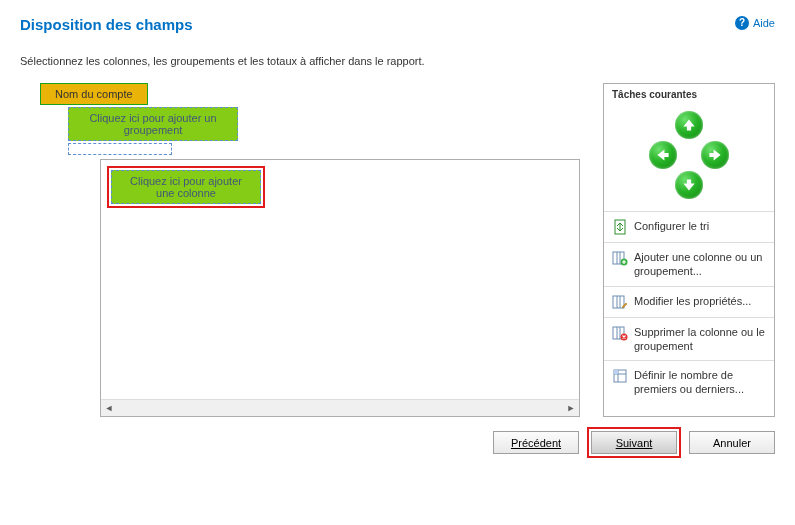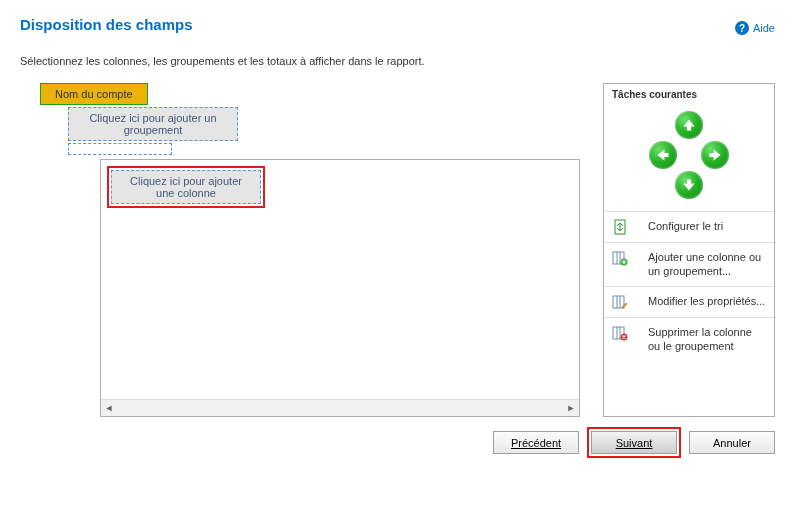--- a/index.html
+++ b/index.html
@@ -5,21 +5,21 @@
   * { box-sizing: border-box; }
   body {
     font-family: "Segoe UI", Tahoma, Arial, sans-serif;
     font-size: 11px;
     margin: 0;
     padding: 10px 20px;
     color: #333;
     width: 795px;
     height: 525px;
   }
-  .header-row { display: flex; justify-content: space-between; align-items: flex-end; }
+  .header-row { display: flex; justify-content: space-between; align-items: center; }
   .page-title { color: #0072c6; font-size: 15px; font-weight: 600; margin: 6px 0 2px 0; }
   .instruction { margin: 20px 0 16px 0; font-size: 11px; }
   .help-link { color: #0072c6; font-size: 11px; display: flex; align-items: center; gap: 4px; cursor: pointer; }
   .help-icon {
     width: 14px; height: 14px; border-radius: 50%;
     background: #0072c6; color: #fff; font-size: 10px; font-weight: bold;
     display: inline-flex; align-items: center; justify-content: center;
   }
   .main-flex { display: flex; gap: 6px; }
   .left-col { flex: 1; }
@@ -28,21 +28,21 @@
     border: 1.5px solid #1aa31a;
     padding: 4px 14px;
     background: #eab308;
     display: inline-block;
     font-size: 11px;
     margin-left: 20px;
     margin-bottom: 2px;
   }
   .dashed-box {
     border: 1px dashed #5b8fcf;
-    background: #e5e5e5;
+    background: #84cc16;
     color: #44577a;
     font-size: 11px;
     text-align: center;
     padding: 4px 8px;
   }
   .grouping-add { width: 170px; margin-left: 48px; }
   .grouping-narrow { width: 104px; height: 12px; margin-left: 48px; margin-top: 2px; background: #fff; border: 1px dashed #5b8fcf; }
   .report-area {
     border: 1px solid #adadad;
     width: 480px;
@@ -75,21 +75,21 @@
     background: radial-gradient(circle at 35% 30%, #6de06d 0%, #27b327 45%, #0d860d 100%);
     display:flex; align-items:center; justify-content:center;
     cursor: pointer;
     box-shadow: inset 0 0 3px rgba(255,255,255,0.6);
   }
   .arrow-btn svg { width:14px; height:14px; }
   .task-item {
     padding: 7px 8px 7px 8px;
     border-bottom: 1px solid #ddd;
     font-size: 11px;
-    display:flex; align-items:flex-start; gap:20px;
+    display:flex; align-items:flex-start; gap:6px;
     cursor: pointer;
   }
   .task-item:last-child { border-bottom: none; }
   .task-icon { width:16px; height:16px; flex-shrink:0; display:flex; align-items:center; justify-content:center; }
   .task-text { line-height: 1.3; }
   .footer-row {
     margin-top: 10px;
     display:flex; justify-content:flex-end; gap:8px; align-items:center;
   }
   .win-btn {
@@ -207,20 +207,31 @@
             <rect x="1" y="2" width="11" height="12" fill="#fff" stroke="#6f8db3"></rect>
             <line x1="5" y1="2" x2="5" y2="14" stroke="#6f8db3"></line>
             <line x1="8" y1="2" x2="8" y2="14" stroke="#6f8db3"></line>
             <circle cx="12" cy="12" r="3.5" fill="#e13333"></circle>
             <path d="M10.5 10.5 L13.5 13.5 M13.5 10.5 L10.5 13.5" stroke="#fff" stroke-width="1.2"></path>
           </svg>
       </span>
       <span class="task-text">Supprimer la colonne ou le groupement</span>
     </div>
 
+    <div class="task-item">
+      <span class="task-icon">
+        <svg class="mini-icon" viewBox="0 0 16 16">
+            <rect x="2" y="2" width="12" height="12" fill="#fff" stroke="#6f8db3"></rect>
+            <line x1="2" y1="6" x2="14" y2="6" stroke="#6f8db3"></line>
+            <line x1="6" y1="2" x2="6" y2="14" stroke="#6f8db3"></line>
+            <rect x="2" y="2" width="4" height="4" fill="#bcd3ef"></rect>
+          </svg>
+      </span>
+      <span class="task-text">Définir le nombre de premiers ou derniers...</span>
+    </div>
 
   </div>
 </div>
 
 <div class="footer-row">
   <button class="win-btn"><span class="u">Précédent</span></button>
   <span class="btn-highlight">
     <button class="win-btn"><span class="u">Suivant</span></button>
   </span>
   <button class="win-btn">Annuler</button>

